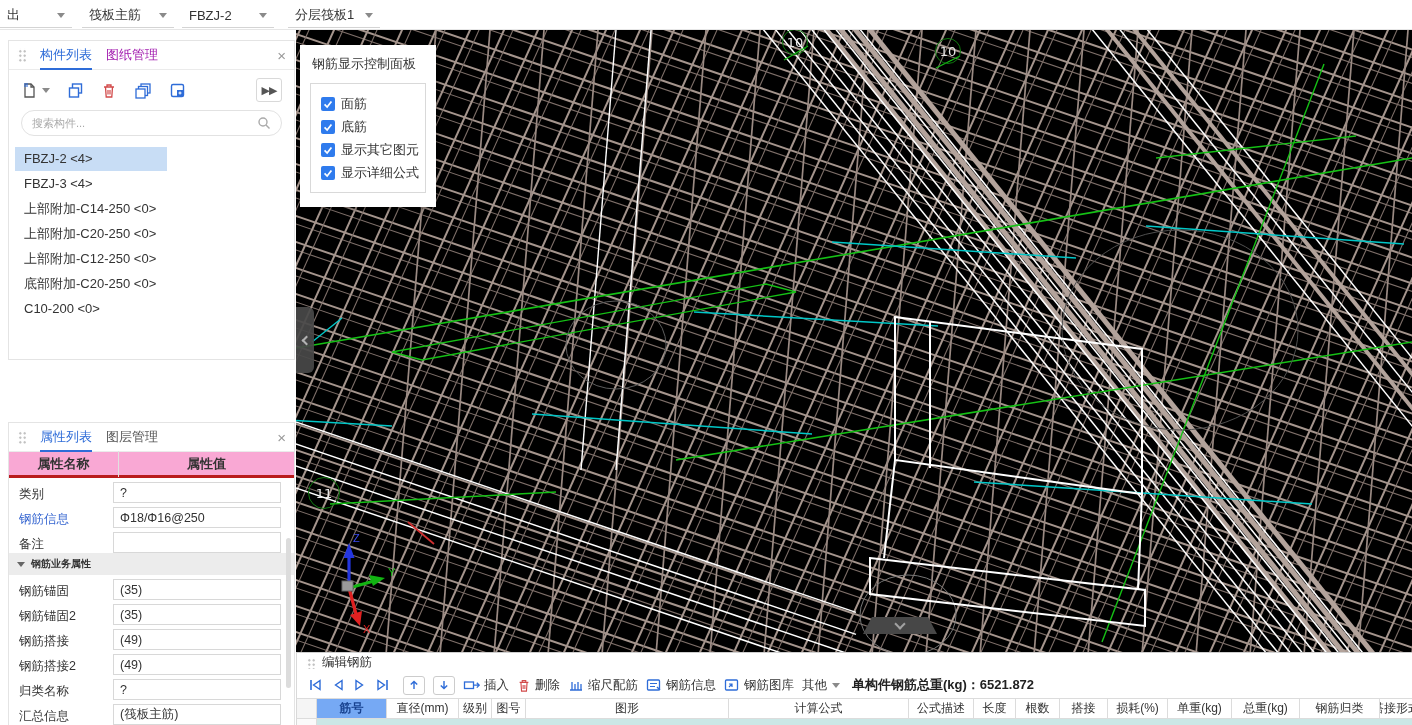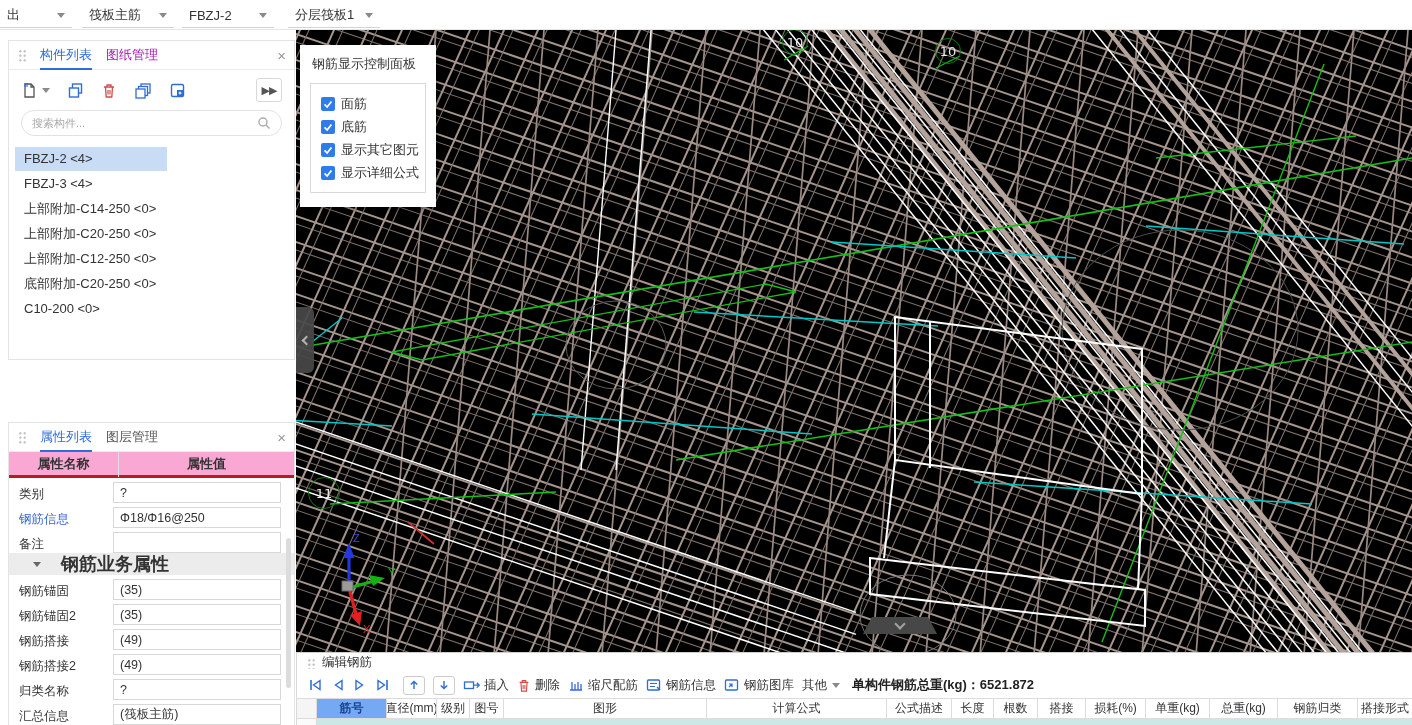--- a/index.html
+++ b/index.html
@@ -32,21 +32,21 @@
   .citem.sel{background:#c8ddf5;width:152px;border-radius:0}
 
   
   .phead{display:flex;height:26px;background:#f9a8d4;border-bottom:3px solid #b91c1c;font-weight:bold;align-items:center}
   .phead .pn{width:110px;text-align:center;border-right:1px solid #e0e0e0;height:26px;line-height:26px}
   .phead .pv{flex:1;text-align:center}
   .prow{height:25px;display:flex;align-items:flex-end}
   .prow .lab{width:104px;padding-left:10px;font-size:12.5px;white-space:nowrap}
   .prow .lab.blue{color:#3565d0}
   .vbox{flex:1;height:21px;margin-right:13px;border:1px solid #d8d8d8;display:flex;align-items:center;padding:0 6px;font-size:12.5px;background:#fff;white-space:nowrap}
-  .grow{height:22px;background:#ececec;display:flex;align-items:center;padding-left:24px;gap:20px;font-weight:bold;font-size:18px}
+  .grow{height:22px;background:#ececec;display:flex;align-items:center;padding-left:8px;gap:6px;font-weight:bold;font-size:10px}
   .tri-down{width:0;height:0;border-left:4px solid transparent;border-right:4px solid transparent;border-top:5px solid #666}
   .thumb{position:absolute;right:3px;top:115px;width:5px;height:150px;background:#dcdcdc;border-radius:3px}
 
   
   #viewport{position:absolute;left:296px;top:30px;width:1116px;height:622px;background:#000;overflow:hidden}
   #wire{position:absolute;left:0;top:0}
   .axb{position:absolute;border:1.5px solid #0f7a0f;border-radius:50%;color:#e8e8e8;
     display:flex;align-items:center;justify-content:center;font:13px "DejaVu Sans",sans-serif}
   #fpanel{position:absolute;left:4px;top:15px;width:136px;height:162px;background:#fff;box-shadow:2px 2px 4px rgba(0,0,0,.35)}
   #fpanel .ft{padding:10px 12px 8px;color:#333}
@@ -64,21 +64,21 @@
   #editpanel{position:absolute;left:296px;top:652px;width:1116px;height:73px;background:#fff;border-top:1px solid #cfcfcf;border-left:1px solid #d9d9d9}
   .ehead{height:19px;display:flex;align-items:center;padding-left:9px;gap:7px;font-size:12.5px}
   .etools{height:26px;display:flex;align-items:center;padding:0 6px;gap:8px;font-size:12.5px;white-space:nowrap}
   .navg{display:flex;align-items:center;gap:10px;padding:0 5px}
   .bbtn{width:22px;height:19px;border:1px solid #ccc;border-radius:3px;display:flex;align-items:center;justify-content:center}
   .tbtn{display:flex;align-items:center;gap:4px}
   .total{margin-left:4px;font-weight:bold;font-size:13px;color:#222}
   .thead{height:21px;display:flex;border-top:1px solid #dcdcdc;border-bottom:1px solid #dcdcdc;font-size:12px}
   .hc{border-right:1px solid #dcdcdc;display:flex;align-items:center;justify-content:center;overflow:hidden;white-space:nowrap;flex:none}
   .hc.selcol{background:#76a9f4;color:#17418e;font-weight:bold}
-  .c0{width:20px;background:#f5f5f5}.c1{width:70px}.c2{width:50px}.c3{width:33px}.c4{width:34px}
+  .c0{width:20px;background:#f5f5f5}.c1{width:70px}.c2{width:72px}.c3{width:33px}.c4{width:34px}
   .c5{width:203px}.c6{width:180px}.c7{width:65px}.c8{width:42px}.c9{width:44px}.c10{width:48px}
   .c11{width:60px}.c12{width:64px}.c13{width:68px}.c14{width:80px}.c15{flex:1}
   .trow{height:7px;display:flex}
   .trow .r0{width:20px;background:#fafafa;border-right:1px solid #dcdcdc}
   .trow .rsel{flex:1;background:#cbe7e6}
   svg.mi{display:block}
 </style>
 </head>
 <body>
 <div id="app">

